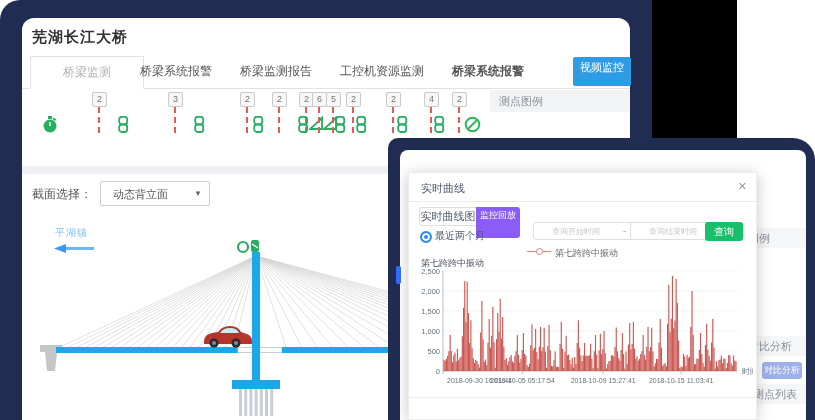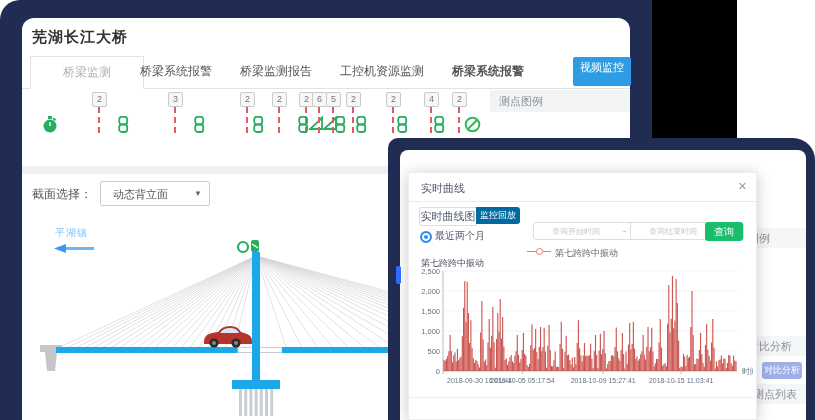--- a/index.html
+++ b/index.html
@@ -50,21 +50,21 @@
   #sb-compare-btn{position:absolute;left:362px;top:212px;width:40px;height:17px;background:#9fb0e8;border-radius:3px;
     color:#fff;font-size:9px;text-align:center;line-height:17px;cursor:pointer;}
   
   #modal{left:408px;top:172px;width:349px;height:248px;background:#fff;border:1px solid #ededed;
     box-shadow:0 2px 14px rgba(0,0,0,.22);z-index:5;box-sizing:border-box;}
   #modal-header{position:absolute;left:0;top:0;width:100%;height:28px;border-bottom:1px solid #e8eaec;}
   #modal-title{position:absolute;left:12px;top:8px;font-size:11px;color:#515a6e;}
   #modal-close{position:absolute;right:9px;top:7px;font-size:11px;color:#999;cursor:pointer;}
   #mtab-realtime{position:absolute;left:10px;top:34px;width:56px;height:17px;border:1px solid #dcdee2;border-radius:3px 0 0 3px;
     font-size:11px;color:#515a6e;text-align:center;line-height:17px;cursor:pointer;background:#fff;}
-  #mtab-playback{position:absolute;left:67px;top:34px;width:44px;height:17px;background:#0369a1;border-radius:0 3px 3px 0;
+  #mtab-playback{position:absolute;left:67px;top:34px;width:44px;height:31px;background:#8b5cf6;border-radius:0 3px 3px 0;
     font-size:9px;color:#fff;text-align:center;line-height:17px;cursor:pointer;}
   #radio-dot{position:absolute;left:11px;top:58px;width:8px;height:8px;border-radius:50%;
     border:2px solid #2d8cf0;background:#2d8cf0;box-shadow:inset 0 0 0 2px #fff;cursor:pointer;}
   #radio-label{position:absolute;left:26px;top:56px;font-size:10px;color:#515a6e;}
   .m-input{position:absolute;top:49px;width:76px;height:16px;border:1px solid #dcdee2;border-radius:3px;
     font-size:8px;color:#555;padding:0 18px;font-family:inherit;}
   .m-input::placeholder{color:#c5c8ce;}
   #input-start{left:124px;}
   #range-sep{position:absolute;left:214px;top:53px;font-size:9px;color:#999;}
   #input-end{left:221px;}

